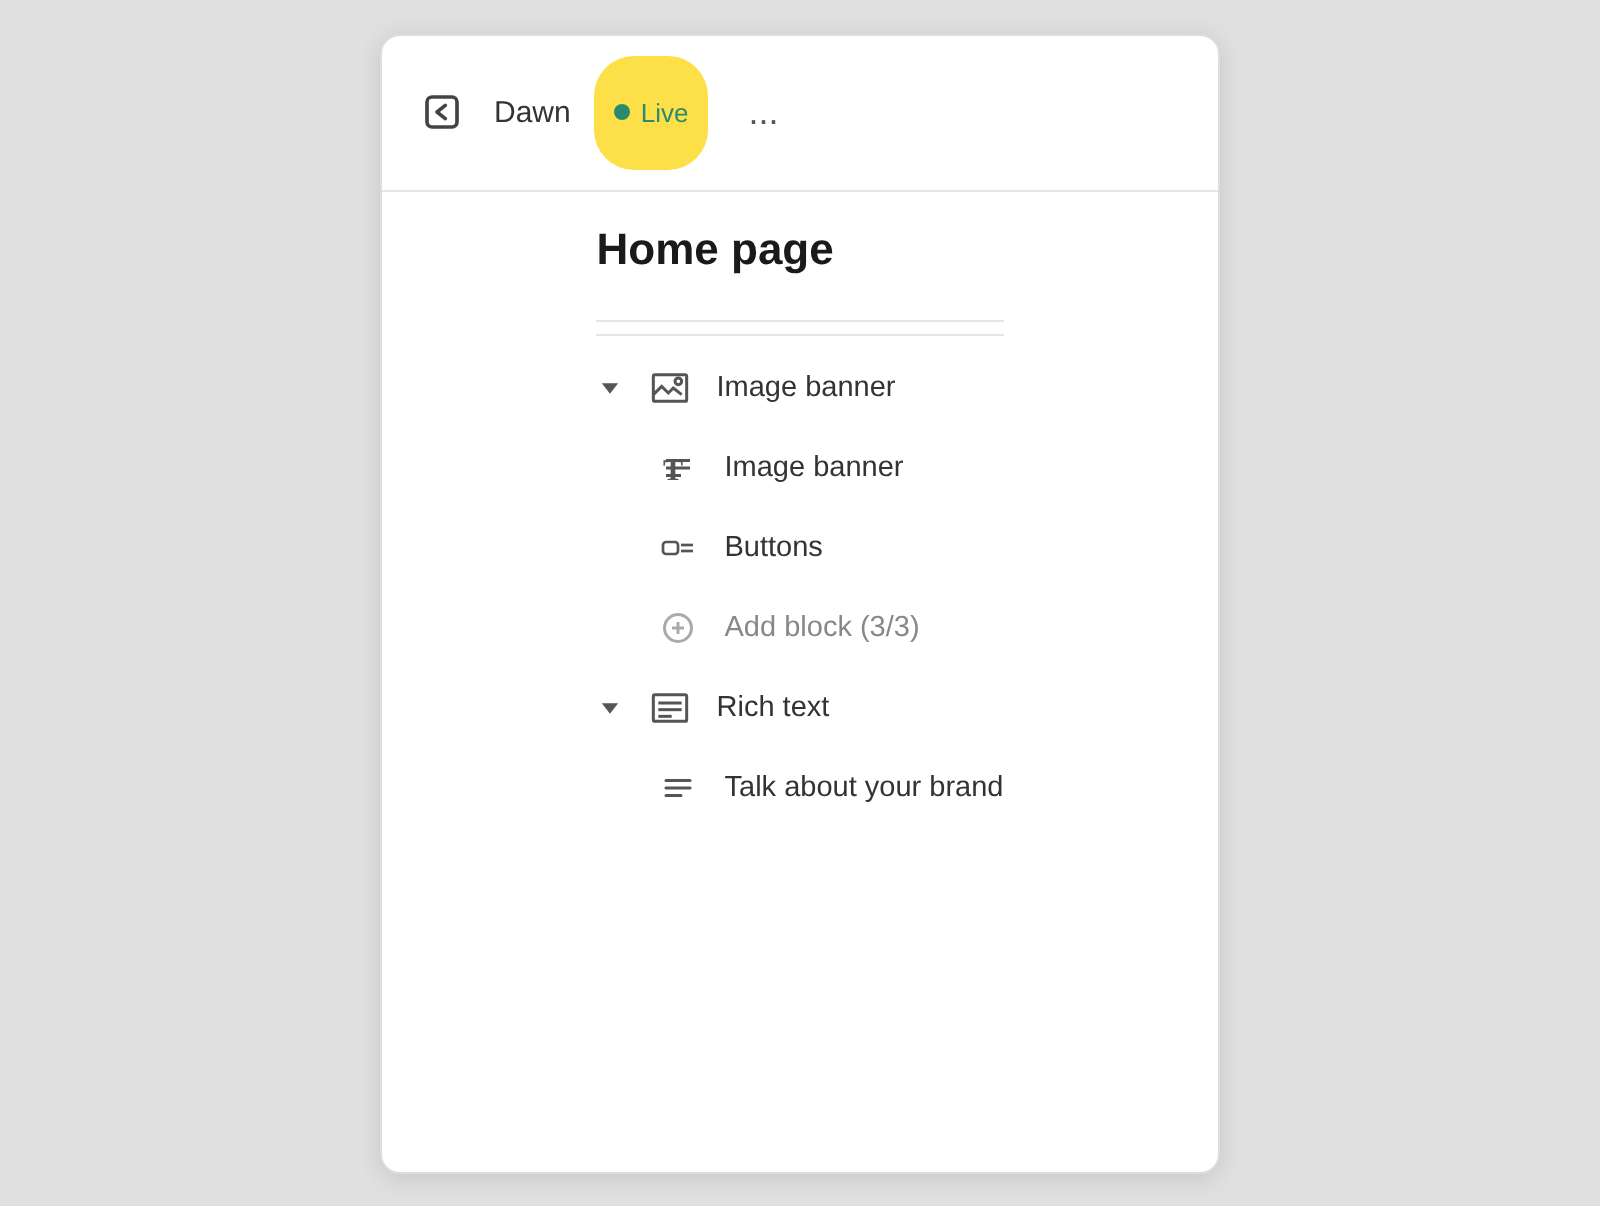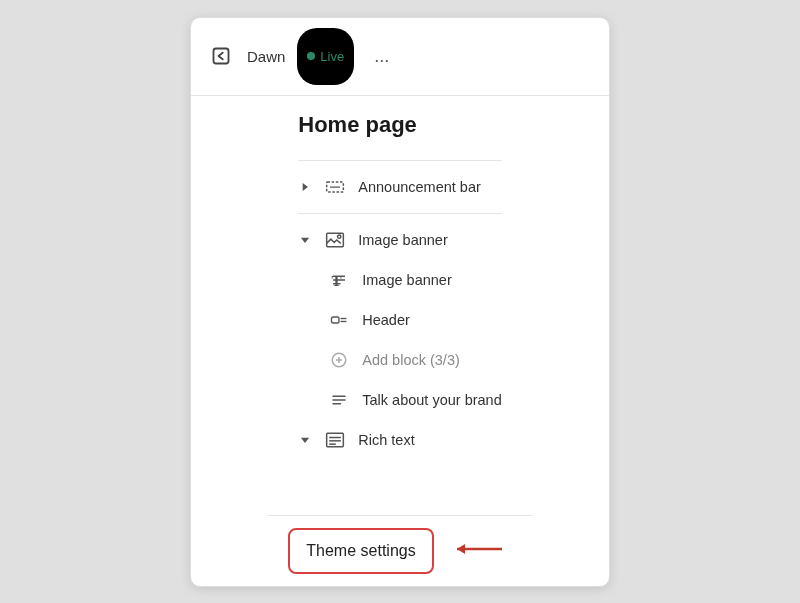--- a/index.html
+++ b/index.html
@@ -54,21 +54,21 @@
     .theme-name {
       font-size: 15px;
       color: #333;
       font-weight: 500;
     }
 
     .live-badge {
       display: flex;
       align-items: center;
       gap: 5px;
-      background: #000000;
+      background: #fde047;
       color: #2a8a6e;
       border-radius: 20px;
       padding: 21px 10px;
       font-size: 13px;
       font-weight: 500;
       text-align: right;
     }
 
     .live-dot {
       width: 8px;
@@ -234,35 +234,20 @@
     <div class="main-content">
       <div class="nav-panel">
 
         <div class="scroll-container">
           <div class="scroll-content">
 
             <div class="page-title">Home page</div>
 
             <hr class="section-divider">
 
-            <div class="nav-item">
-              <span class="chevron-icon">
-                <svg width="14" height="14" viewBox="0 0 24 24" fill="currentColor">
-                  <polygon points="8,5 17,12 8,19"></polygon>
-                </svg>
-              </span>
-              <span class="icon-wrapper">
-
-                <svg width="20" height="20" viewBox="0 0 24 24" fill="none" stroke="#555" stroke-width="1.8">
-                  <rect x="2" y="6" width="20" height="12" rx="1" stroke-dasharray="3,2"></rect>
-                  <line x1="6" y1="12" x2="18" y2="12" stroke-width="1.5"></line>
-                </svg>
-              </span>
-              <span class="item-label">Announcement bar</span>
-            </div>
 
 
             <hr class="section-divider">
 
             <div class="nav-item">
               <span class="chevron-icon">
                 <svg width="14" height="14" viewBox="0 0 24 24" fill="currentColor">
                   <polygon points="5,8 19,8 12,17"></polygon>
                 </svg>
               </span>
@@ -290,76 +275,62 @@
 
 
             <div class="nav-item indent">
               <span class="icon-wrapper">
                 <svg width="18" height="18" viewBox="0 0 24 24" fill="none" stroke="#555" stroke-width="1.8">
                   <rect x="2" y="8" width="10" height="8" rx="2"></rect>
                   <line x1="14" y1="10" x2="22" y2="10"></line>
                   <line x1="14" y1="14" x2="22" y2="14"></line>
                 </svg>
               </span>
-              <span class="item-label">Header</span>
+              <span class="item-label">Buttons</span>
             </div>
 
             <div class="nav-item indent">
               <span class="icon-wrapper add-block-icon">
                 <svg width="18" height="18" viewBox="0 0 24 24" fill="none" stroke="#aaa" stroke-width="2">
                   <circle cx="12" cy="12" r="9"></circle>
                   <line x1="12" y1="8" x2="12" y2="16"></line>
                   <line x1="8" y1="12" x2="16" y2="12"></line>
                 </svg>
               </span>
               <span class="add-block-label">Add block (3/3)</span>
             </div>
 
-            <div class="nav-item indent">
-              <span class="icon-wrapper">
-                <svg width="18" height="18" viewBox="0 0 24 24" fill="none" stroke="#555" stroke-width="2">
-                  <path d="M4 7 h16 M4 12 h16 M4 17 h10" stroke-linecap="round"></path>
-                </svg>
-              </span>
-              <span class="item-label">Talk about your brand</span>
-            </div>
-
             <div class="nav-item">
               <span class="chevron-icon">
                 <svg width="14" height="14" viewBox="0 0 24 24" fill="currentColor">
                   <polygon points="5,8 19,8 12,17"></polygon>
                 </svg>
               </span>
               <span class="icon-wrapper">
                 <svg width="20" height="20" viewBox="0 0 24 24" fill="none" stroke="#555" stroke-width="1.8">
                   <rect x="2" y="4" width="20" height="16" rx="1"></rect>
                   <line x1="5" y1="9" x2="19" y2="9"></line>
                   <line x1="5" y1="13" x2="19" y2="13"></line>
                   <line x1="5" y1="17" x2="13" y2="17"></line>
                 </svg>
               </span>
               <span class="item-label">Rich text</span>
             </div>
 
+            <div class="nav-item indent">
+              <span class="icon-wrapper">
+                <svg width="18" height="18" viewBox="0 0 24 24" fill="none" stroke="#555" stroke-width="2">
+                  <path d="M4 7 h16 M4 12 h16 M4 17 h10" stroke-linecap="round"></path>
+                </svg>
+              </span>
+              <span class="item-label">Talk about your brand</span>
+            </div>
+
           </div>
         </div>
 
-        <div class="footer-area">
-          <div style="display:flex; align-items:center; gap:10px;">
-            <button class="theme-settings-btn">Theme settings</button>
-
-            <div class="red-arrow">
-              <svg width="60" height="28" viewBox="0 0 60 28">
-
-                <line x1="50" y1="14" x2="5" y2="14" stroke="#c0392b" stroke-width="2.5"></line>
-
-                <polygon points="5,14 13,9 13,19" fill="#c0392b"></polygon>
-              </svg>
-            </div>
-          </div>
-        </div>
 
       </div>
     </div>
 
   </div>
 
 </div>
 
 </body></html>

